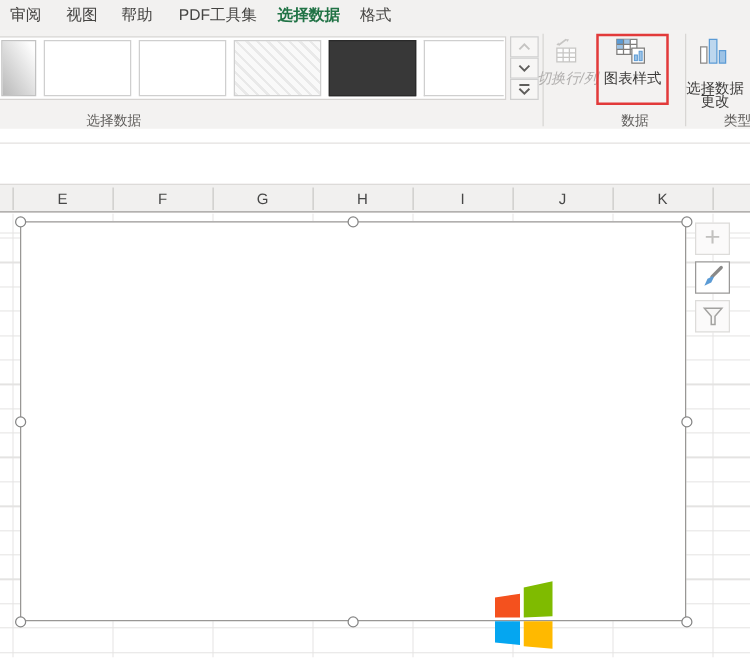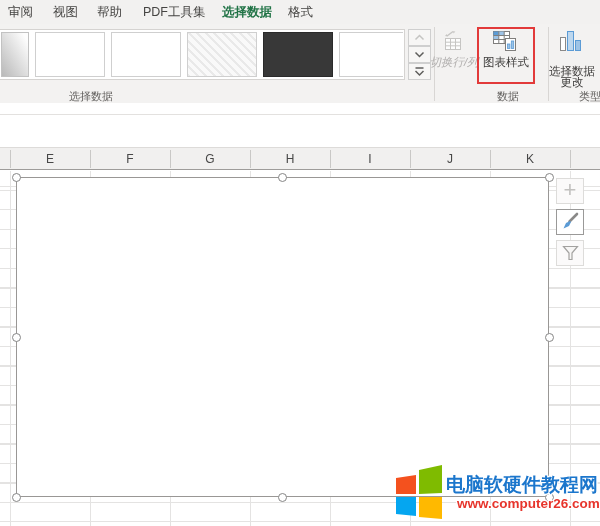--- a/index.html
+++ b/index.html
@@ -194,15 +194,13 @@
   </svg>
 </div>
 
 <div class="watermark">
   <svg width="48" height="56" viewBox="0 0 48 56" style="position:absolute;left:0;top:3px;">
     <polygon points="1,14 21,11 21,30 1,30" fill="#f4511e"></polygon>
     <polygon points="24,6 47,1 47,29 24,30" fill="#7fbb00"></polygon>
     <polygon points="1,33 21,33 21,52 1,50" fill="#05a6f0"></polygon>
     <polygon points="24,33 47,33 47,55 24,53" fill="#ffb900"></polygon>
   </svg>
-  <div class="wm-name">电脑软硬件教程网</div>
-  <div class="wm-url">www.computer26.com</div>
 </div>
 
 </body></html>

